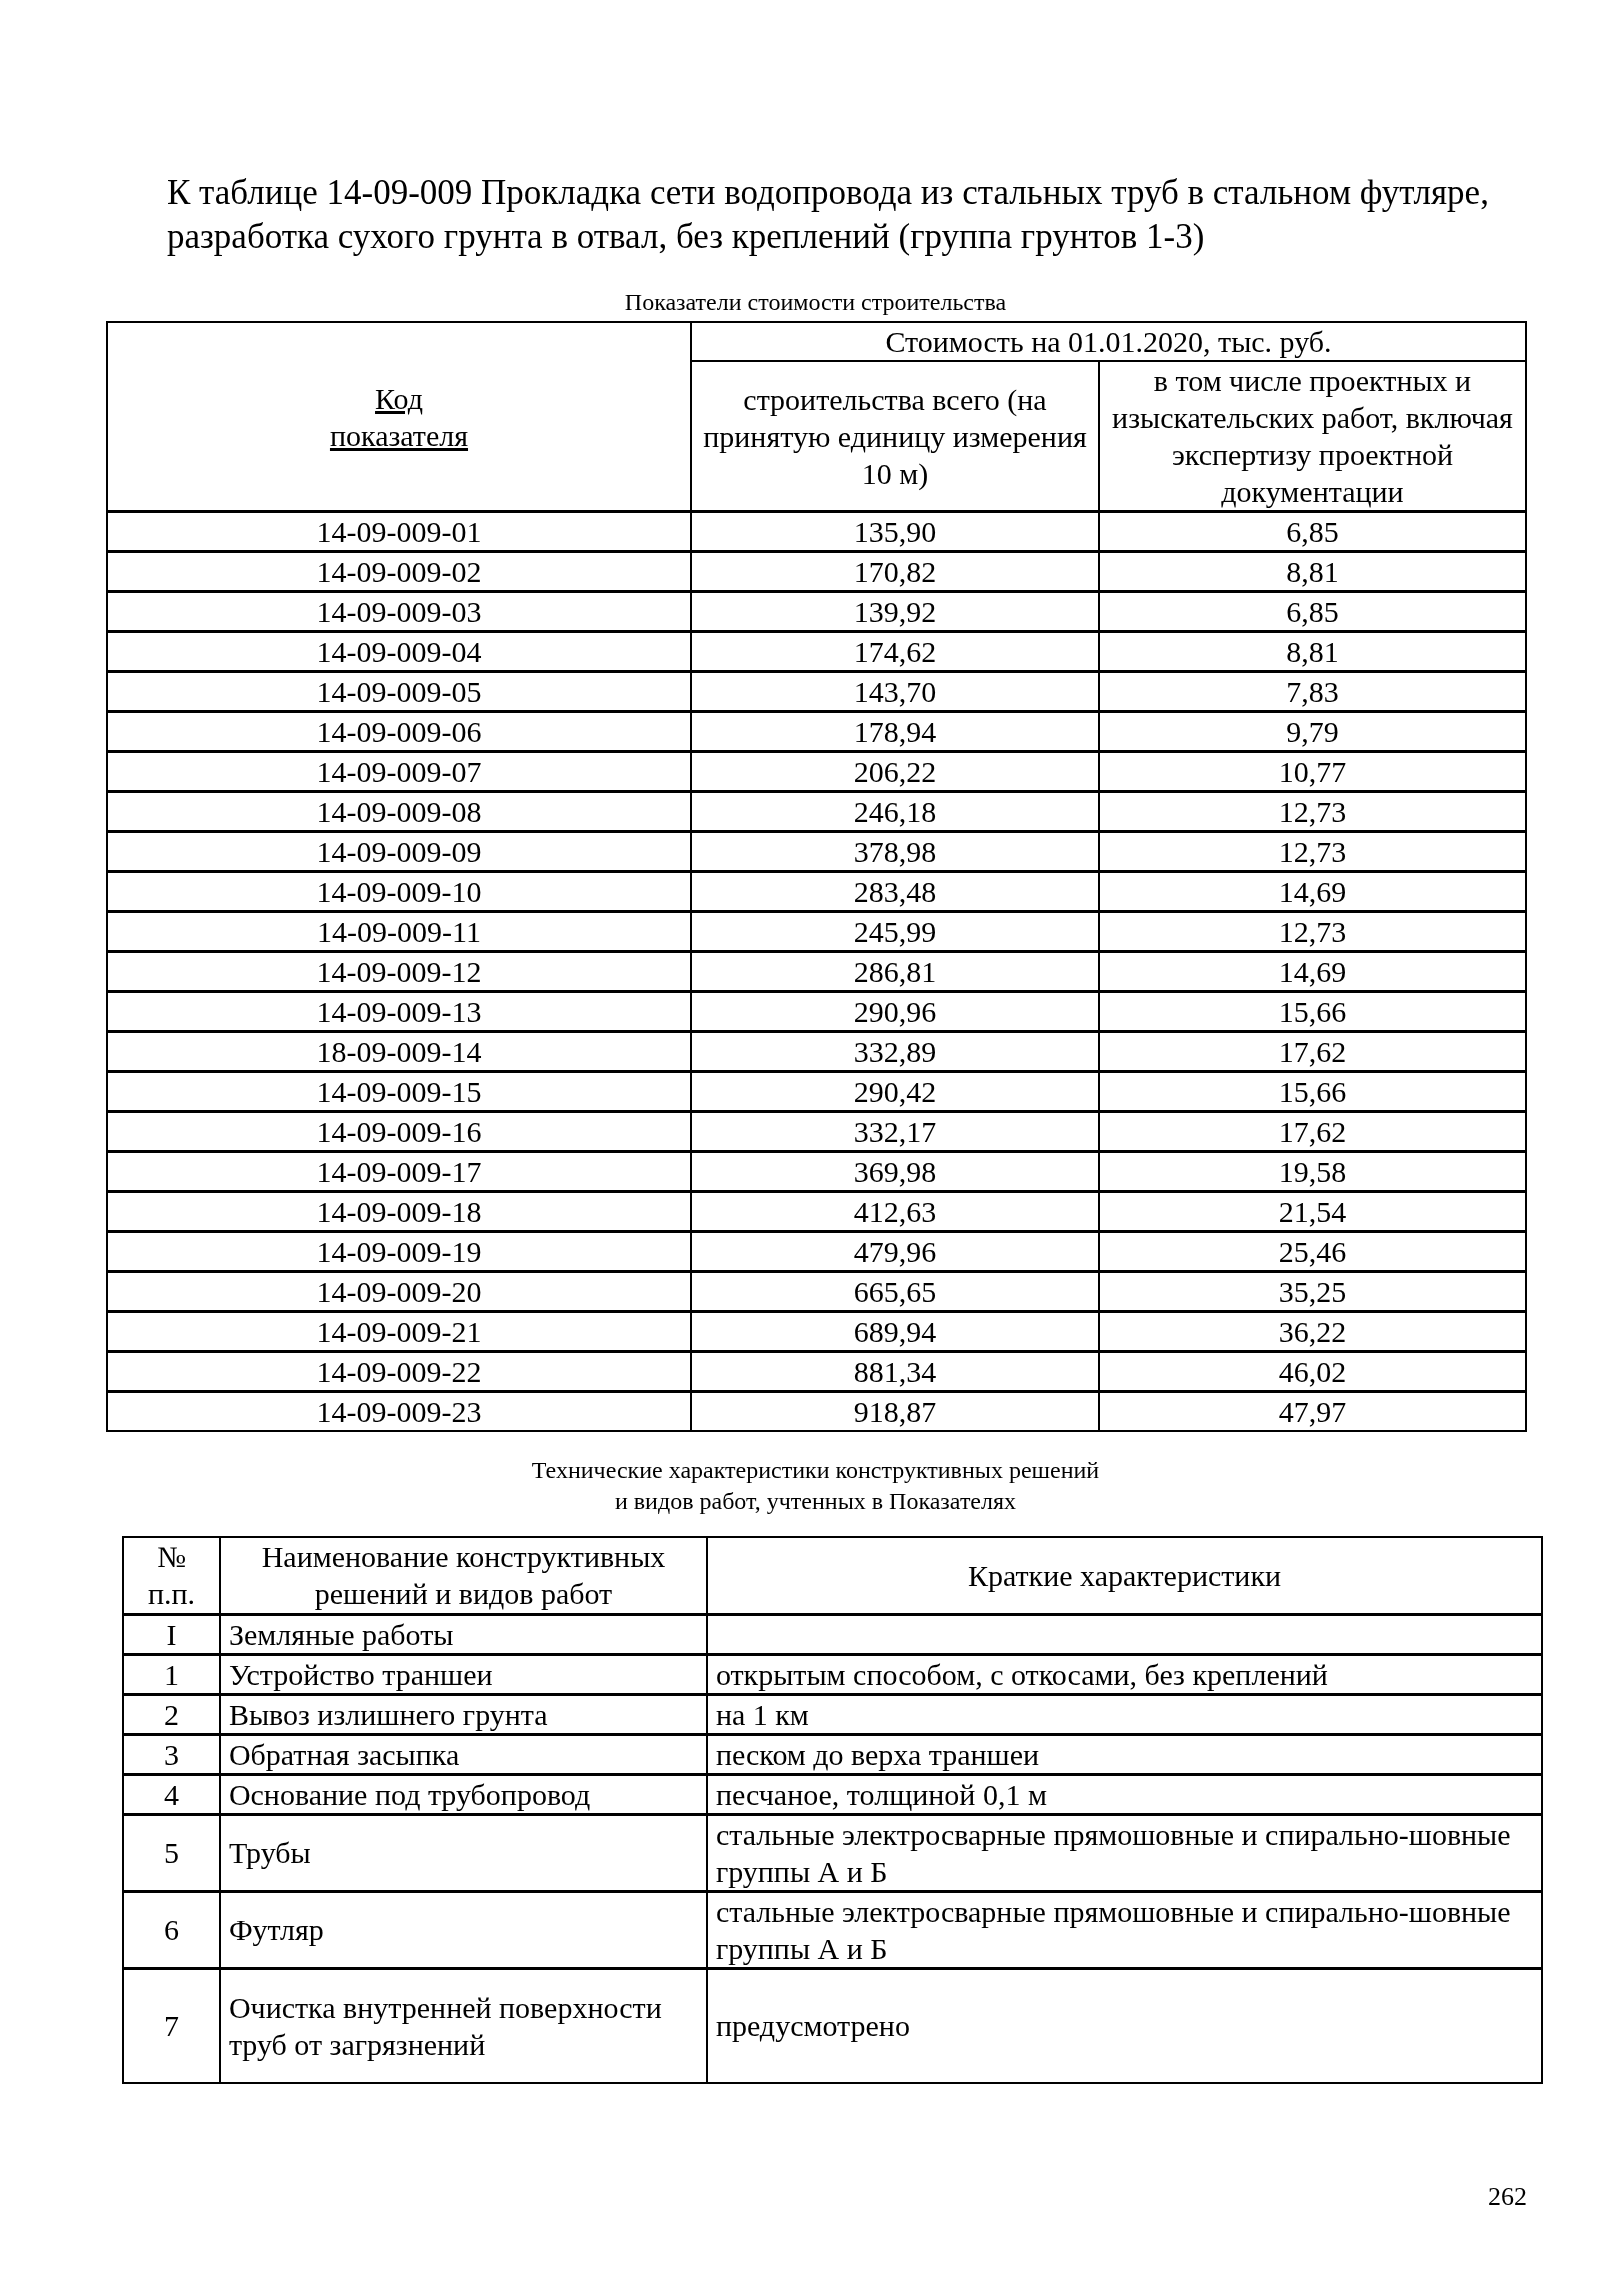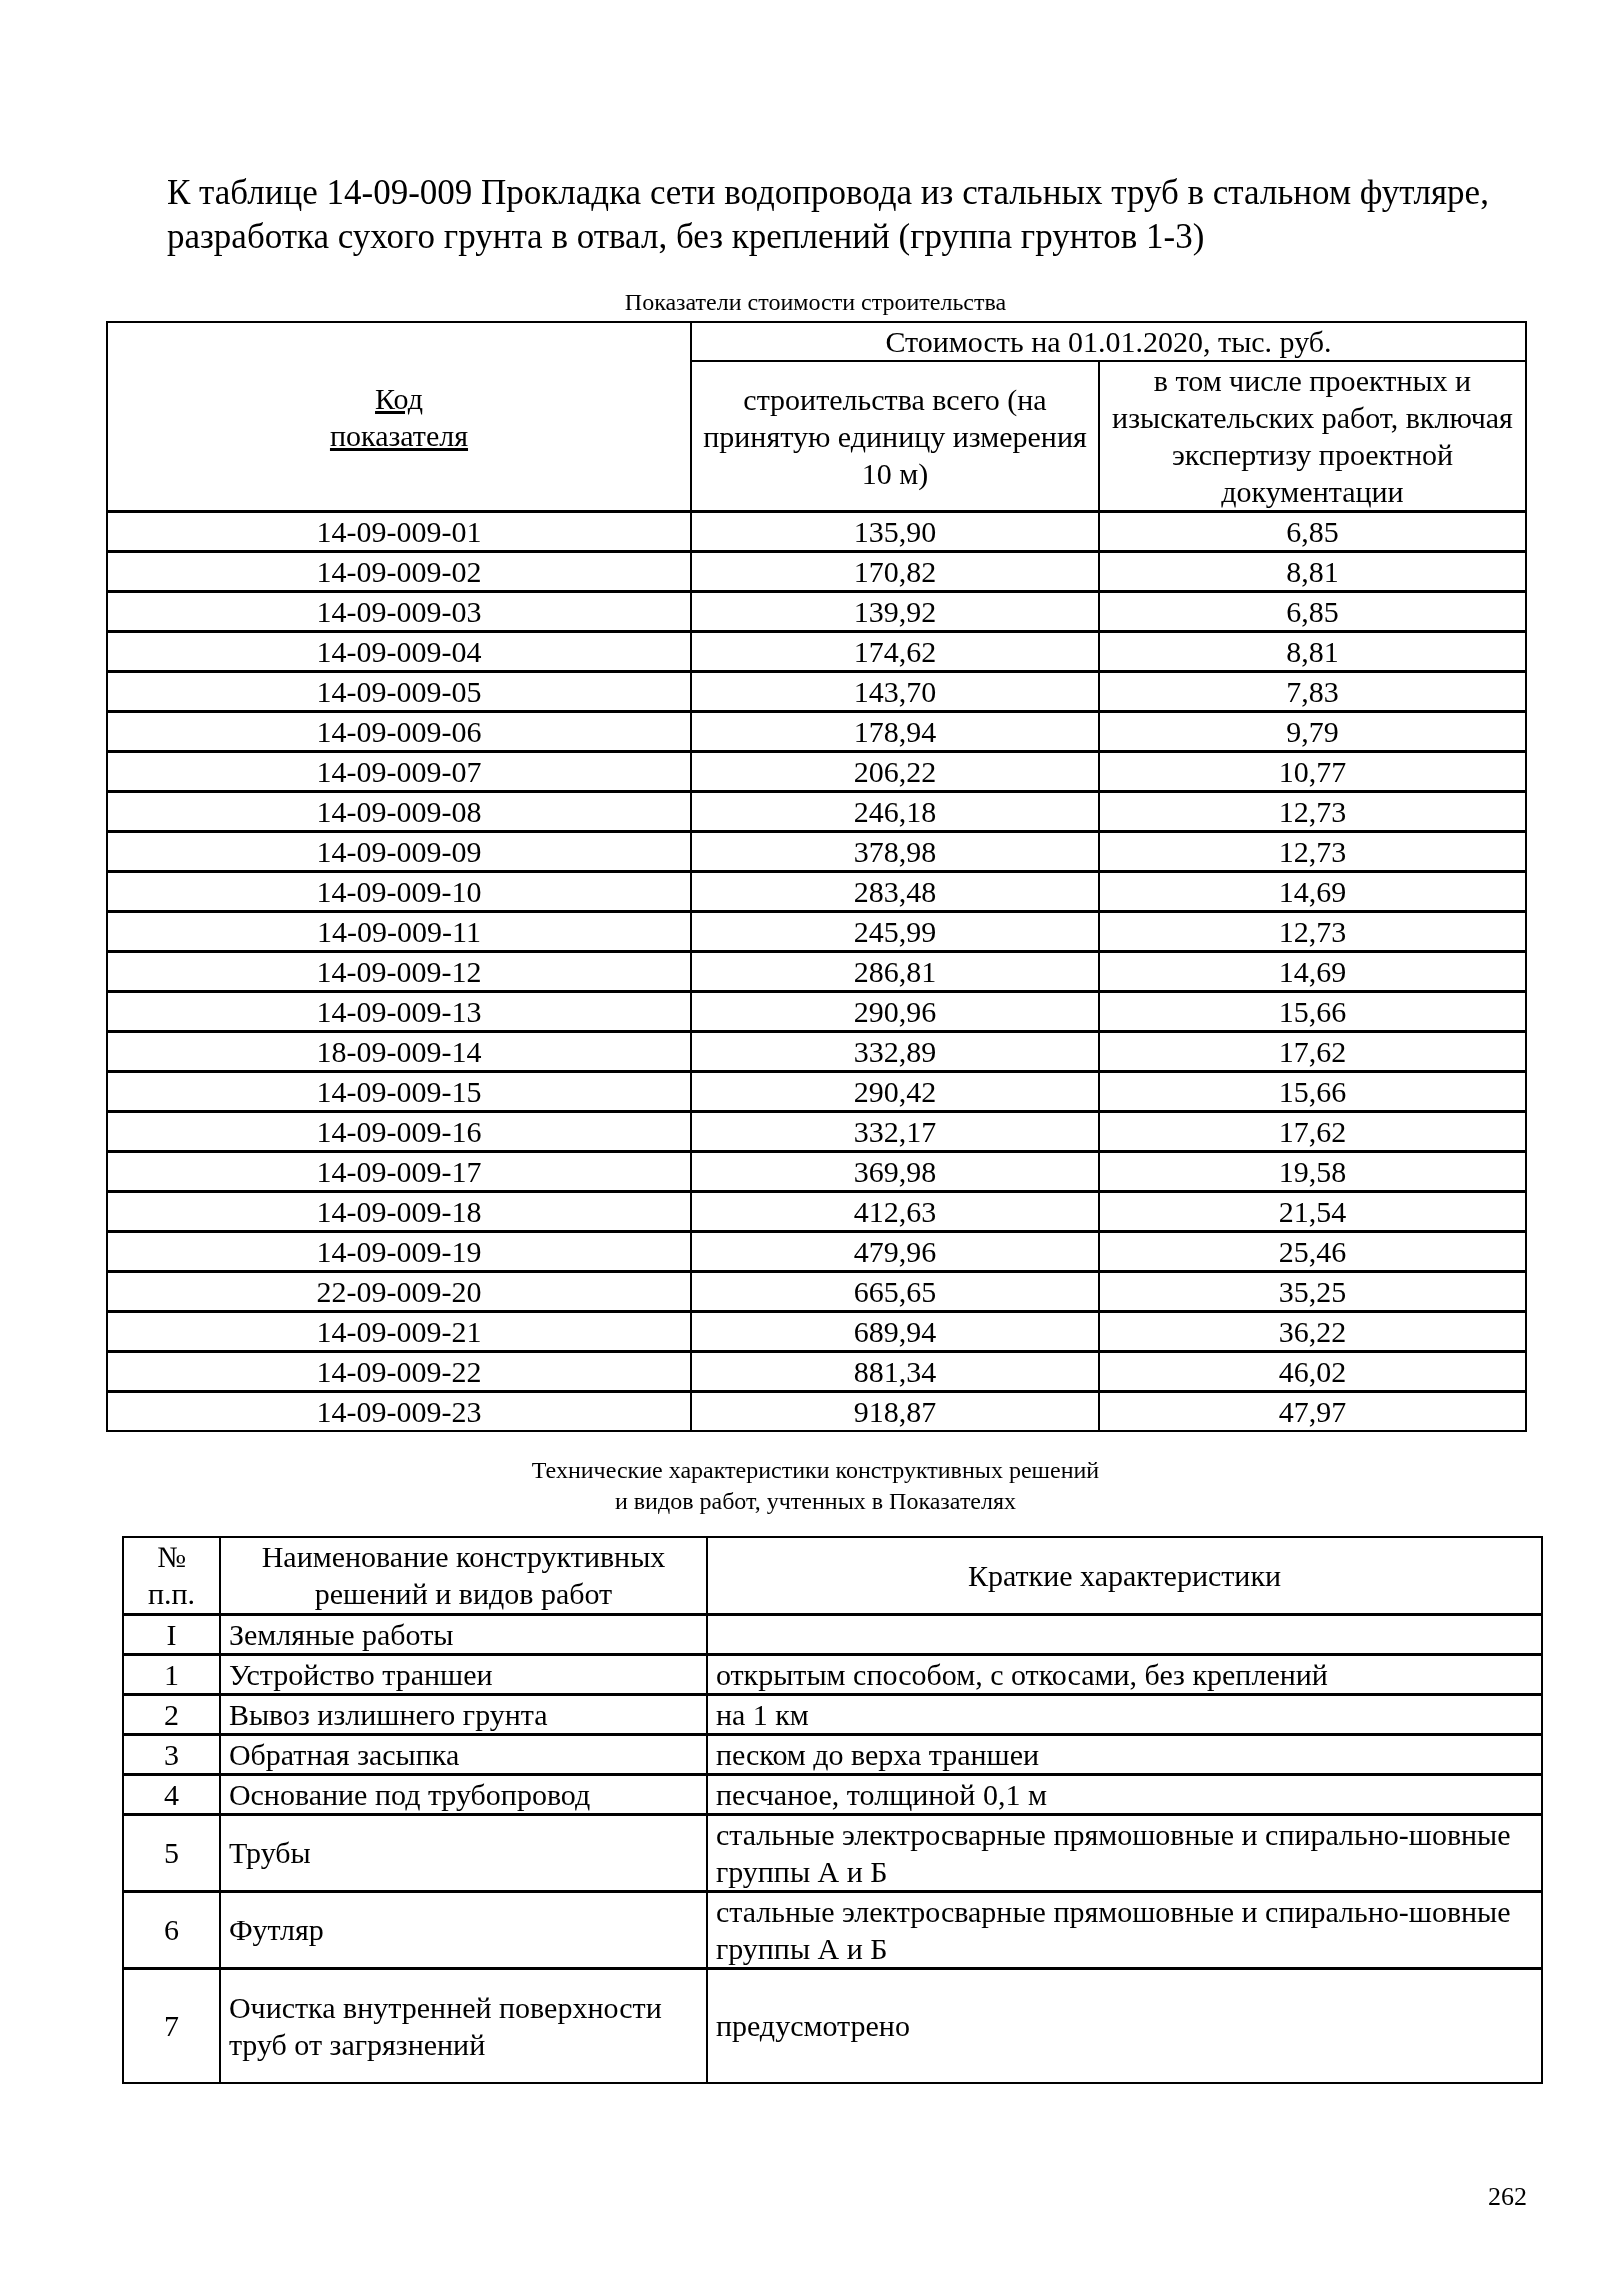--- a/index.html
+++ b/index.html
@@ -149,21 +149,21 @@
         <td>14-09-009-18</td>
         <td>412,63</td>
         <td>21,54</td>
       </tr>
       <tr class="datarow">
         <td>14-09-009-19</td>
         <td>479,96</td>
         <td>25,46</td>
       </tr>
       <tr class="datarow">
-        <td>22-09-009-20</td>
+        <td>14-09-009-20</td>
         <td>665,65</td>
         <td>35,25</td>
       </tr>
       <tr class="datarow">
         <td>14-09-009-21</td>
         <td>689,94</td>
         <td>36,22</td>
       </tr>
       <tr class="datarow">
         <td>14-09-009-22</td>

